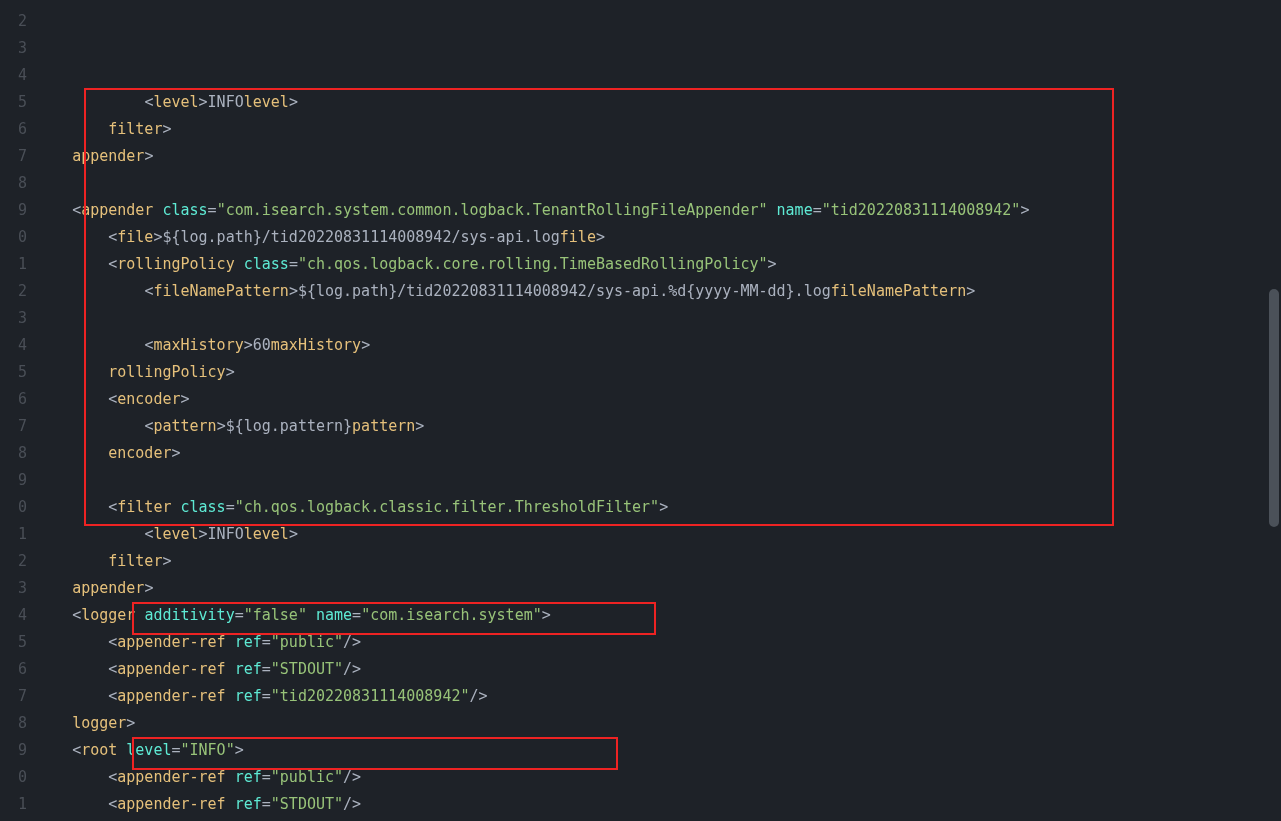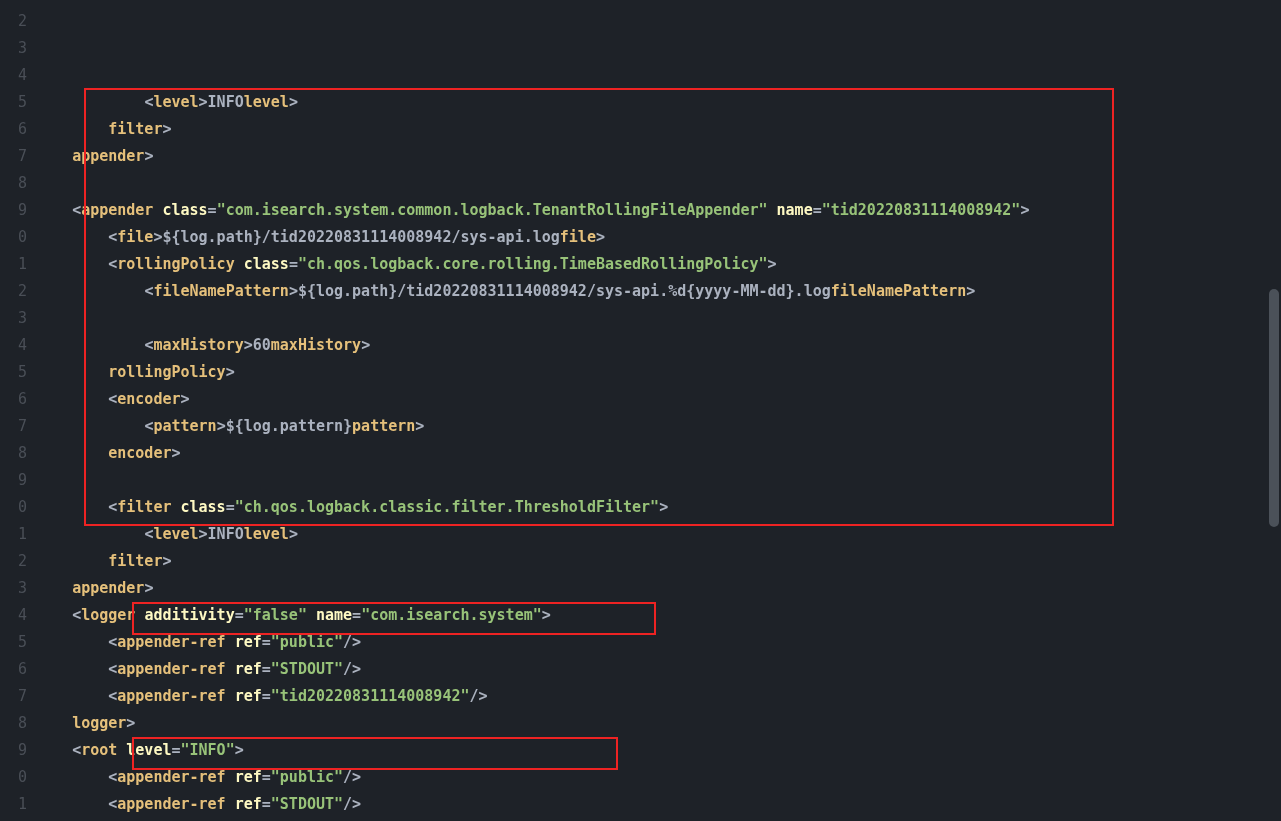--- a/index.html
+++ b/index.html
@@ -32,26 +32,25 @@
   }
   .gutter .num {
     padding-right: 2px;
   }
   .code {
     flex: 1;
     padding-top: 8px;
     padding-left: 6px;
     white-space: pre;
     position: relative;
-    font-weight: bold;
   }
   .ln { height: 27px; }
   .t  { color: #e5c07b; }   
   .p  { color: #abb2bf; }   
-  .a  { color: #fef9c3; }   
+  .a  { color: #5eead4; }   
   .s  { color: #98c379; }   
   .c  { color: #7f848e; }   
   .v  { color: #abb2bf; }   
 
   
   .box {
     position: absolute;
     border: 2px solid #ee2323;
     pointer-events: none;
     box-sizing: border-box;

